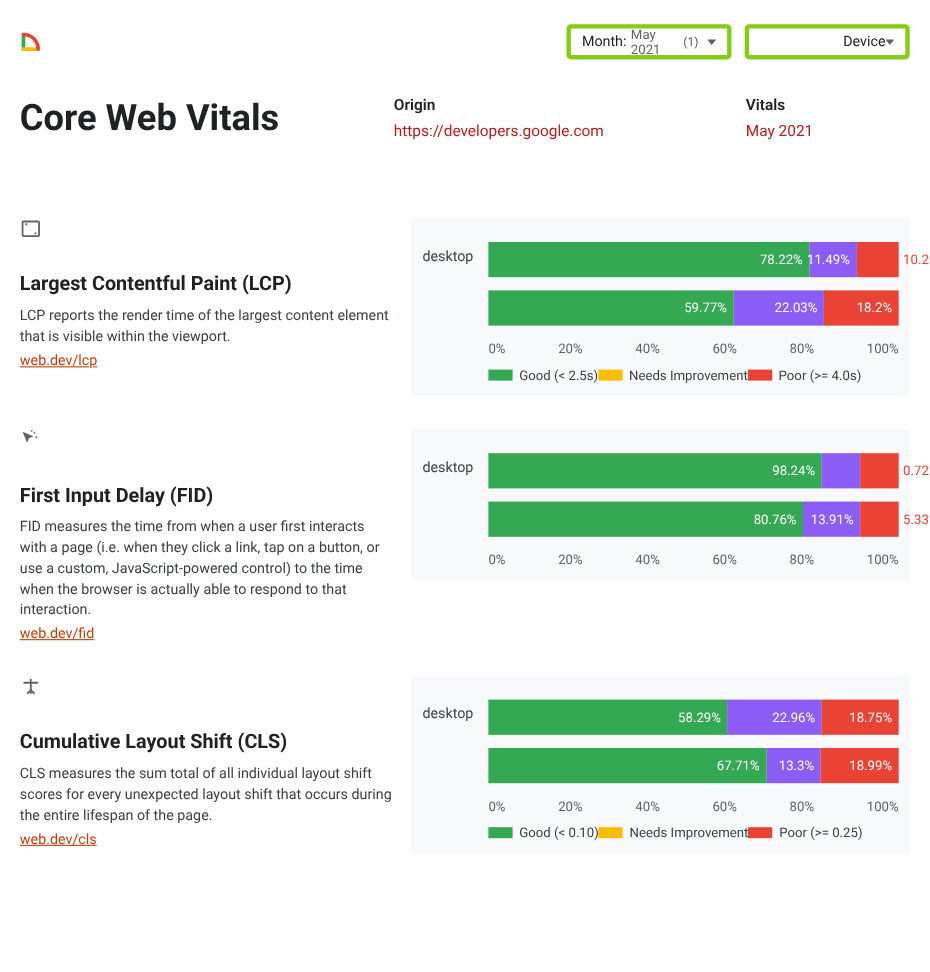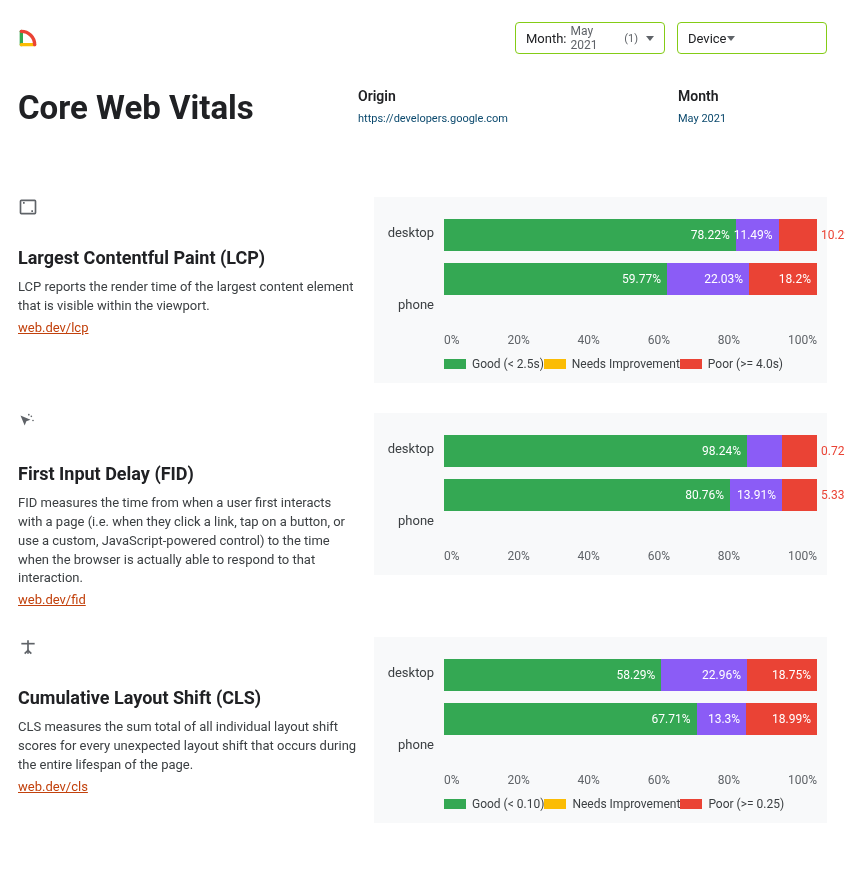--- a/index.html
+++ b/index.html
@@ -1,42 +1,42 @@
 <!DOCTYPE html>
 <html><head>
 <meta charset="utf-8">
 <style>
 *{box-sizing:border-box;margin:0;padding:0;}
 body{font-family:-apple-system,BlinkMacSystemFont,"Segoe UI",Roboto,Arial,sans-serif;background:#fff;width:845px;color:#202124;font-size:13px;}
 .page{padding:18px;}
 .topbar{display:flex;align-items:center;justify-content:space-between;height:40px;margin-bottom:30px;}
 .logo{width:20px;height:20px;}
 .filters{display:flex;gap:12px;}
-.selectbox{border:1px solid #84cc16;border-radius:4px;height:32px;display:flex;align-items:center;padding:0 10px;background:#fff;cursor:pointer;}
+.selectbox{border:4px solid #84cc16;border-radius:4px;height:32px;display:flex;align-items:center;padding:0 10px;background:#fff;cursor:pointer;}
 .selectbox.month{width:150px;gap:4px;}
-.selectbox.device{width:150px;justify-content:flex-start;}
+.selectbox.device{width:150px;justify-content:flex-end;}
 .sel-label{color:#202124;font-size:13px;}
 .sel-val{color:#5f6368;font-size:12px;}
 .sel-count{color:#5f6368;font-size:11px;margin-left:auto;margin-right:4px;}
 .caret{width:0;height:0;border-left:4px solid transparent;border-right:4px solid transparent;border-top:5px solid #5f6368;}
 .header-row{display:flex;align-items:flex-start;margin-bottom:70px;}
 h1.title{font-size:33px;font-weight:700;color:#202124;flex:0 0 340px;}
 .meta-block{flex:0 0 320px;}
 .meta-block2{flex:0 0 140px;}
 .meta-label{font-weight:600;font-size:14px;color:#202124;margin-bottom:8px;}
-.meta-value{font-size:11px;color:#0c4a6e;}
+.meta-value{font-size:14px;color:#b91c1c;}
 .metric-section{display:flex;gap:16px;margin-bottom:30px;align-items:flex-start;}
 .metric-aside{flex:0 0 340px;}
 .metric-icon{width:20px;height:20px;margin-bottom:30px;color:#5f6368;}
 .metric-title{font-size:18px;font-weight:700;color:#202124;margin-bottom:10px;}
 .metric-desc{font-size:13px;line-height:1.45;color:#3c4043;margin-bottom:4px;}
 .metric-link{font-size:13px;color:#c2410c;text-decoration:underline;}
 .chart-panel{flex:1;background:#f8f9fa;padding:18px 10px 12px 10px;}
 .chart-body{display:flex;}
-.chart-labels{width:60px;display:flex;flex-direction:column;justify-content:space-around;text-align:right;padding-right:10px;color:#3c4043;gap:36px;}
+.chart-labels{width:60px;display:flex;flex-direction:row;justify-content:space-around;text-align:right;padding-right:10px;color:#3c4043;gap:36px;}
 .chart-labels div{height:36px;line-height:36px;}
 .chart-bars{flex:1;display:flex;flex-direction:column;gap:12px;padding:4px 0;}
 .bar-row{height:32px;display:flex;width:100%;}
 .seg{display:flex;align-items:center;justify-content:flex-end;padding-right:6px;font-size:12px;color:#fff;overflow:visible;white-space:nowrap;position:relative;padding-left:29px;}
 .seg.tiny{color:#ea4335;}
 .seg.tiny span{position:absolute;left:100%;margin-left:4px;}
 .seg.good{background:#34a853;}
 .seg.ni{background:#8b5cf6;}
 .seg.poor{background:#ea4335;}
 .chart-axis{display:flex;margin-top:10px;margin-left:60px;color:#5f6368;font-size:12px;justify-content:space-between;}
@@ -74,21 +74,21 @@
     </div>
   </div>
 
   <div class="header-row">
     <h1 class="title">Core Web Vitals</h1>
     <div class="meta-block">
       <div class="meta-label">Origin</div>
       <div class="meta-value">https://developers.google.com</div>
     </div>
     <div class="meta-block2">
-      <div class="meta-label">Month</div>
+      <div class="meta-label">Vitals</div>
       <div class="meta-value">May 2021</div>
     </div>
   </div>
 
   <div class="metric-section">
     <div class="metric-aside">
       <div class="metric-icon">
         <svg viewBox="0 0 24 24" fill="none" stroke="currentColor" stroke-width="2">
             <rect x="3" y="4" width="18" height="16" rx="1"></rect>
             <path d="M6 7h2"></path>

